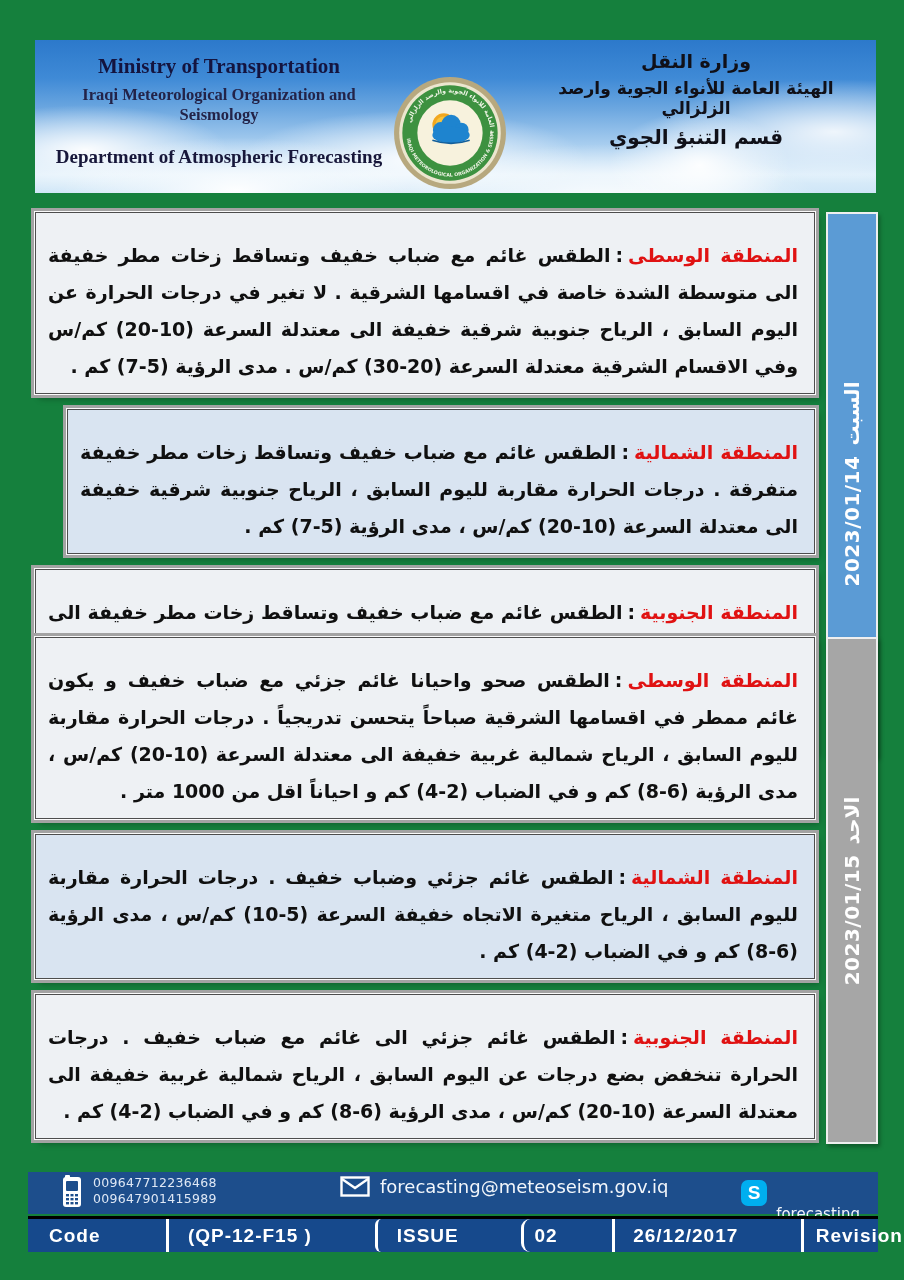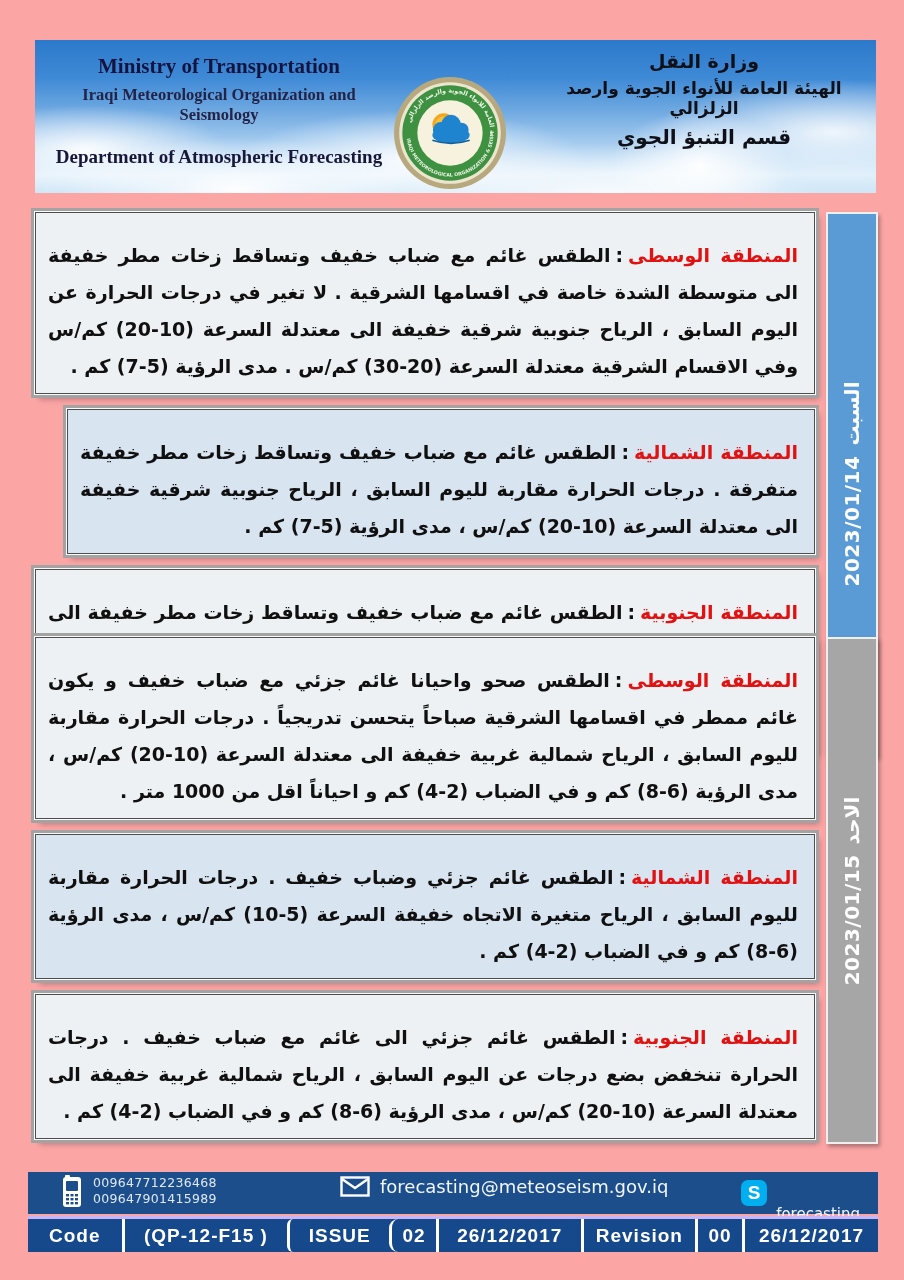--- a/index.html
+++ b/index.html
@@ -1,38 +1,38 @@
 <!DOCTYPE html>
 <html lang="ar"><head>
 <meta charset="utf-8">
 <style>
   * { margin:0; padding:0; box-sizing:border-box; }
   html,body { width:904px; height:1280px; }
   body { background:#f7f7f7; font-family:"DejaVu Sans", sans-serif; position:relative; overflow:hidden; }
-  .page { position:absolute; inset:0; background:#fca5a5; }
+  .page { position:absolute; inset:0; background:#15803d; }
 
   
   .sky-header {
     position:absolute; left:35px; top:40px; width:841px; height:153px;
     background:
       radial-gradient(ellipse 90px 55px at 79% 82%, rgba(255,255,255,0.95), rgba(255,255,255,0) 100%),
       radial-gradient(ellipse 300px 85px at 68% 108%, #ffffff, rgba(255,255,255,0) 72%),
       radial-gradient(ellipse 250px 75px at 24% 98%, #fdfeff, rgba(255,255,255,0) 70%),
       radial-gradient(ellipse 190px 60px at 6% 72%, rgba(255,255,255,0.95), rgba(255,255,255,0) 75%),
       radial-gradient(ellipse 230px 65px at 45% 78%, rgba(255,255,255,0.9), rgba(255,255,255,0) 75%),
       radial-gradient(ellipse 240px 70px at 95% 60%, rgba(255,255,255,0.85), rgba(255,255,255,0) 75%),
       linear-gradient(180deg, #2c79cb 0%, #3f8ad6 25%, #6ca7e0 45%, #a7cdef 68%, #ddeefa 88%, #cfe6f7 100%);
     overflow:hidden;
   }
   .hdr-en { position:absolute; left:8px; top:14px; width:352px; text-align:center;
             font-family:"Liberation Serif", serif; color:#14143f; }
   .hdr-en .l1 { font-size:21px; font-weight:bold; }
   .hdr-en .l2 { font-size:16.5px; font-weight:bold; color:#232348; margin-top:6px; }
   .hdr-en .l3 { font-size:19px; font-weight:bold; color:#17173a; margin-top:21px; }
-  .hdr-ar { position:absolute; right:2px; top:10px; width:340px; text-align:center;
+  .hdr-ar { position:absolute; right:10px; top:10px; width:340px; text-align:center;
             direction:rtl; color:#101018; font-weight:bold; }
   .hdr-ar .l1 { font-size:19px; }
   .hdr-ar .l2 { font-size:17px; margin-top:6px; }
   .hdr-ar .l3 { font-size:20px; margin-top:7px; }
   .logo-wrap { position:absolute; left:358px; top:36px; width:114px; height:114px; }
 
   
   .day-section { position:absolute; left:30px; width:848px; display:flex; align-items:stretch; }
   .sec-sat { top:207px; }
   .sec-sun { top:632px; }
@@ -73,25 +73,25 @@
   .phone-nums { font-size:12.5px; line-height:1.3; color:#dfe8f5; letter-spacing:0.3px; }
   .email-block { position:absolute; left:312px; top:0; height:28px; display:flex; align-items:center; gap:10px; }
   .email-text { font-size:18px; color:#f2f6fb; }
   .skype-block { position:absolute; right:18px; top:0; height:42px; display:flex; align-items:center; gap:9px; }
   .skype-icon { width:26px; height:26px; border-radius:7px; background:#00aff0; color:#fff;
                 font-weight:bold; font-size:19px; display:flex; align-items:center; justify-content:center;
                 font-family:"Liberation Sans", sans-serif; }
   .skype-name { font-size:15px; font-weight:normal; color:#f2f6fb;margin-top:42px; }
 
   .doc-table { position:absolute; left:28px; top:1216px; width:850px; height:36px;
-               display:flex; background:#16498c; border-top:3px solid #c4b5fd; }
+               display:flex; background:#16498c; border-top:3px solid #000000; }
   .doc-cell { display:flex; align-items:center; justify-content:center;
               font-family:"Liberation Sans", sans-serif; font-weight:bold;
               font-size:19px; letter-spacing:1px; color:#ffffff; }
-  .doc-cell + .doc-cell { border-left:3px solid #ffffff; }
+  .doc-cell + .doc-cell { border-left:3px solid #ffffff;margin-left:44px; }
   .c1 { flex:0 0 11%; } .c2 { flex:0 0 19.5%; } .c3 { flex:0 0 12%;border-radius:6px; } .c4 { flex:0 0 5.5%;border-radius:9px; }
   .c5 { flex:0 0 17%; } .c6 { flex:0 0 13.5%; } .c7 { flex:0 0 5.5%; } .c8 { flex:1; }
 </style>
 </head>
 <body>
 
 <div class="page">
 
   <div class="sky-header">
     <div class="hdr-en">

